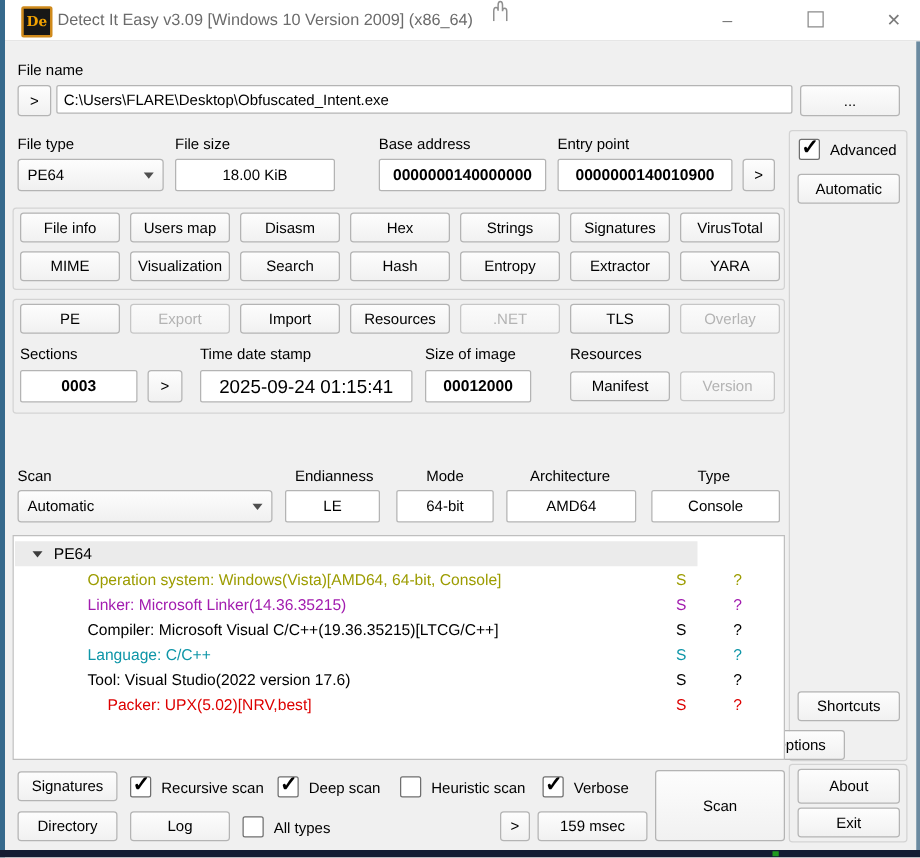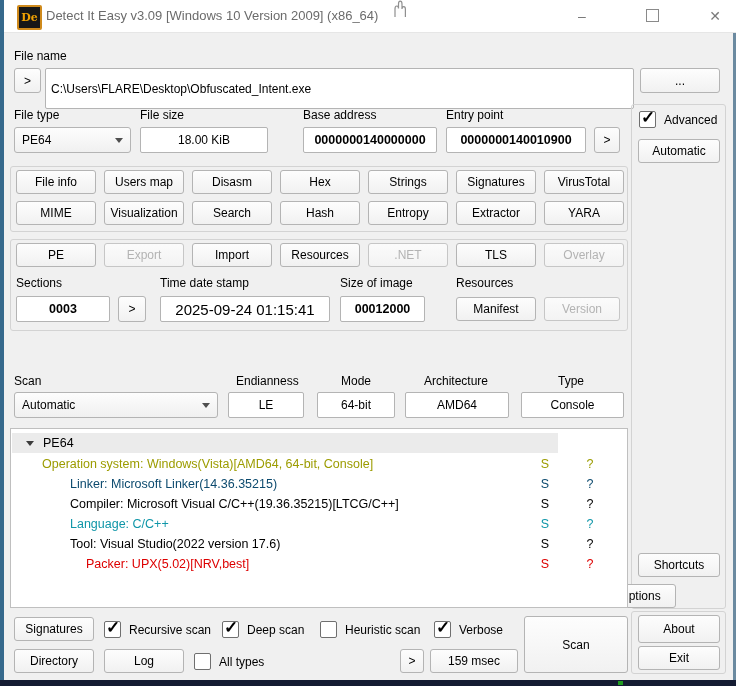--- a/index.html
+++ b/index.html
@@ -59,21 +59,21 @@
   </svg>
   <div class="wbtn" style="left:555px">–</div>
   <div class="wbtn" style="left:625px">
       <span class="maxbox"></span>
     </div>
   <div class="wbtn" style="left:688px">✕</div>
 </div>
 
 <div class="lbl" style="left:14px;top:49px">File name</div>
 <div class="btn" style="left:14px;top:68px;width:27px;height:25px">&gt;</div>
-<div class="fld left" style="left:45px;top:68px;width:589px;height:41px">C:\Users\FLARE\Desktop\Obfuscated_Intent.exe</div>
+<div class="fld left" style="left:45px;top:68px;width:589px;height:23px">C:\Users\FLARE\Desktop\Obfuscated_Intent.exe</div>
 <div class="btn" style="left:640px;top:68px;width:80px;height:25px">...</div>
 
 <div class="lbl" style="left:14px;top:108px">File type</div>
 <div class="lbl" style="left:140px;top:108px">File size</div>
 <div class="lbl" style="left:303px;top:108px">Base address</div>
 <div class="lbl" style="left:446px;top:108px">Entry point</div>
 
 <div class="combo" style="left:14px;top:127px;width:117px;height:26px">
   <span>PE64</span>
   <span class="dn-arrow"></span>
@@ -148,25 +148,25 @@
 <div class="fld" style="left:521px;top:392px;width:103px;height:26px">Console</div>
 
 <div class="tree">
   <div class="hlband"></div>
   <div class="trow" style="top:4px;width:614px">
     <span style="margin-left:14px" class="texp"></span>
     <span>PE64</span>
   </div>
 
   <div class="trow" style="top: 25px; width: 614px; color: rgb(156, 156, 0);">
-    <span style="margin-left:30px">Operation system: Windows(Vista)[AMD64, 64-bit, Console]</span>
-    <span class="s">S</span>
-    <span class="q">?</span>
-  </div>
-  <div class="trow" style="top: 45px; width: 614px; color: #0c4a6e;">
+    <span style="margin-left:58px">Operation system: Windows(Vista)[AMD64, 64-bit, Console]</span>
+    <span class="s">S</span>
+    <span class="q">?</span>
+  </div>
+  <div class="trow" style="top: 45px; width: 614px; color: #a21caf;">
     <span style="margin-left:58px">Linker: Microsoft Linker(14.36.35215)</span>
     <span class="s">S</span>
     <span class="q">?</span>
   </div>
   <div class="trow" style="top: 65px; width: 614px; color: rgb(0, 0, 0);">
     <span style="margin-left:58px">Compiler: Microsoft Visual C/C++(19.36.35215)[LTCG/C++]</span>
     <span class="s">S</span>
     <span class="q">?</span>
   </div>
   <div class="trow" style="top: 85px; width: 614px; color: rgb(15, 150, 168);">

